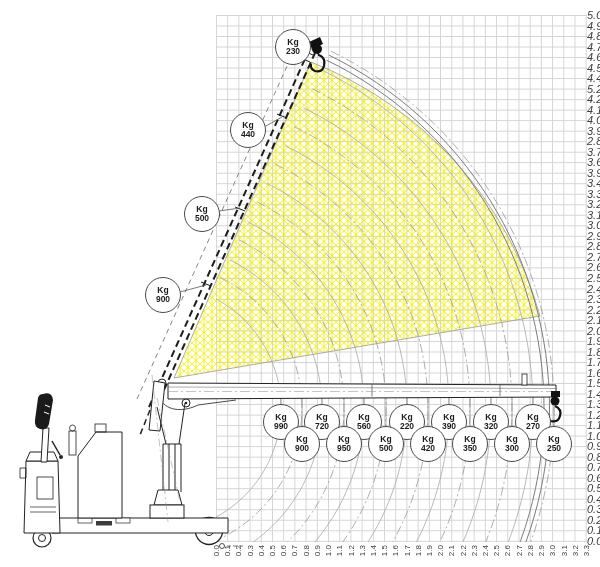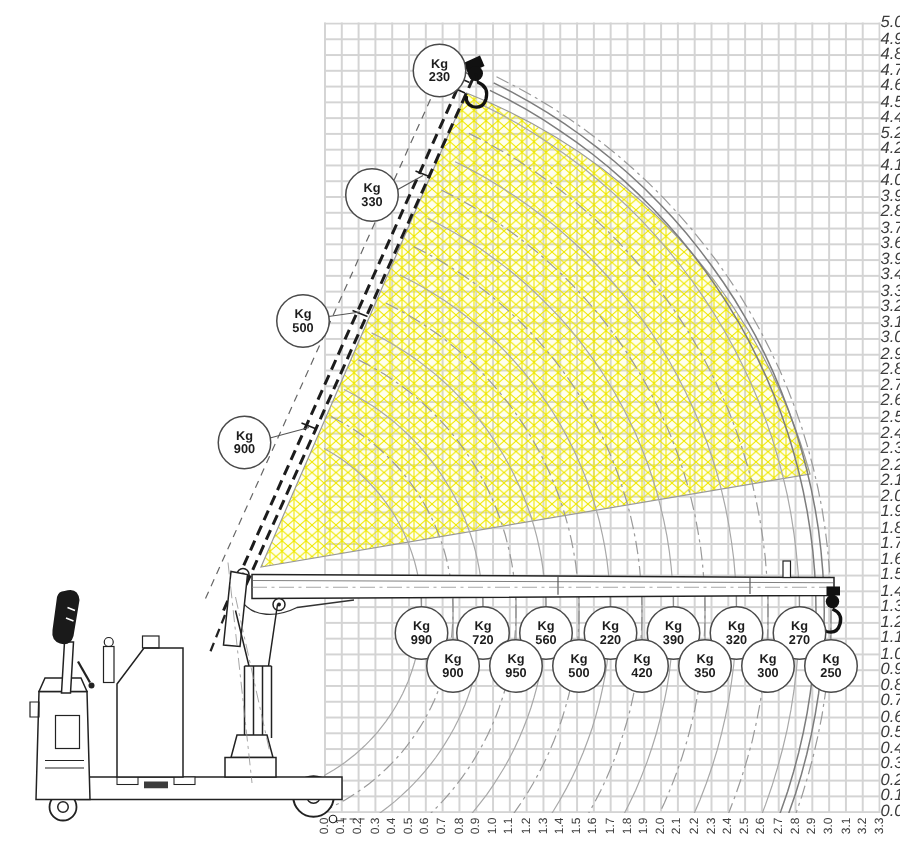--- a/index.html
+++ b/index.html
@@ -272,21 +272,21 @@
       <line x1="227" y1="546" x2="243" y2="546" stroke="#444" stroke-width="0.7" stroke-dasharray="4 2"></line>
     </g>
   </svg>
 
   <div class="cap" style="left:293px;top:47px">
       <span>Kg</span>
       <span>230</span>
     </div>
   <div class="cap" style="left:248px;top:130px">
       <span>Kg</span>
-      <span>330</span>
+      <span>440</span>
     </div>
   <div class="cap" style="left:202px;top:214px">
       <span>Kg</span>
       <span>500</span>
     </div>
   <div class="cap" style="left:163px;top:295px">
       <span>Kg</span>
       <span>900</span>
     </div>
 

